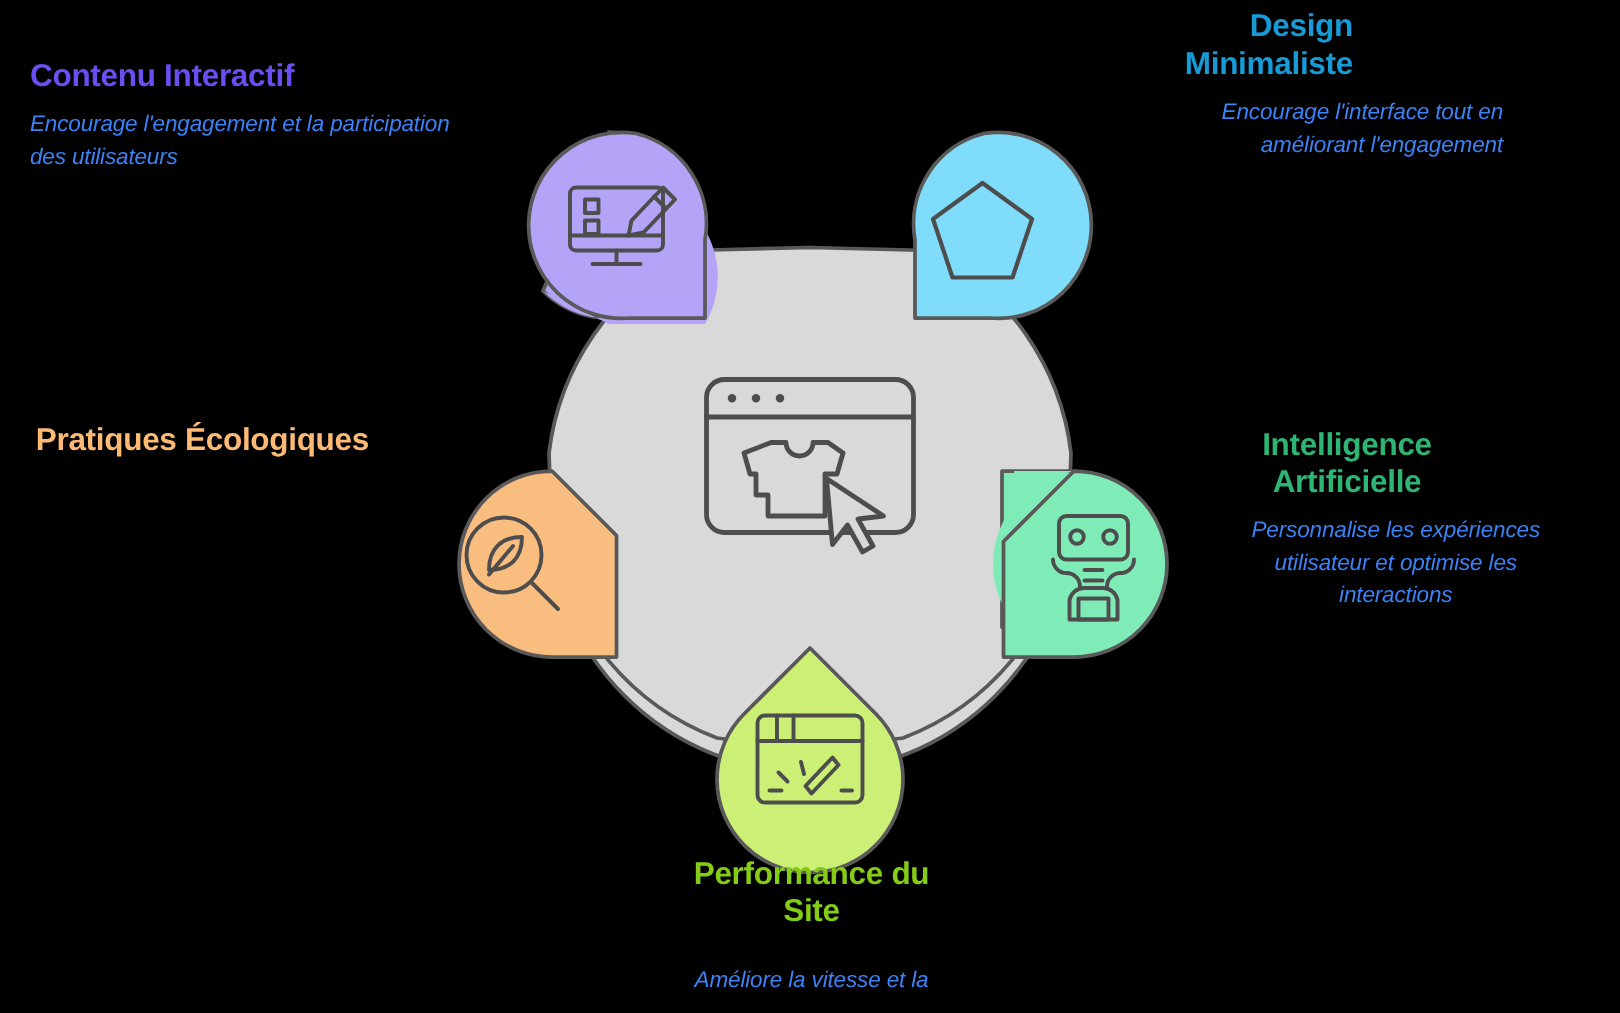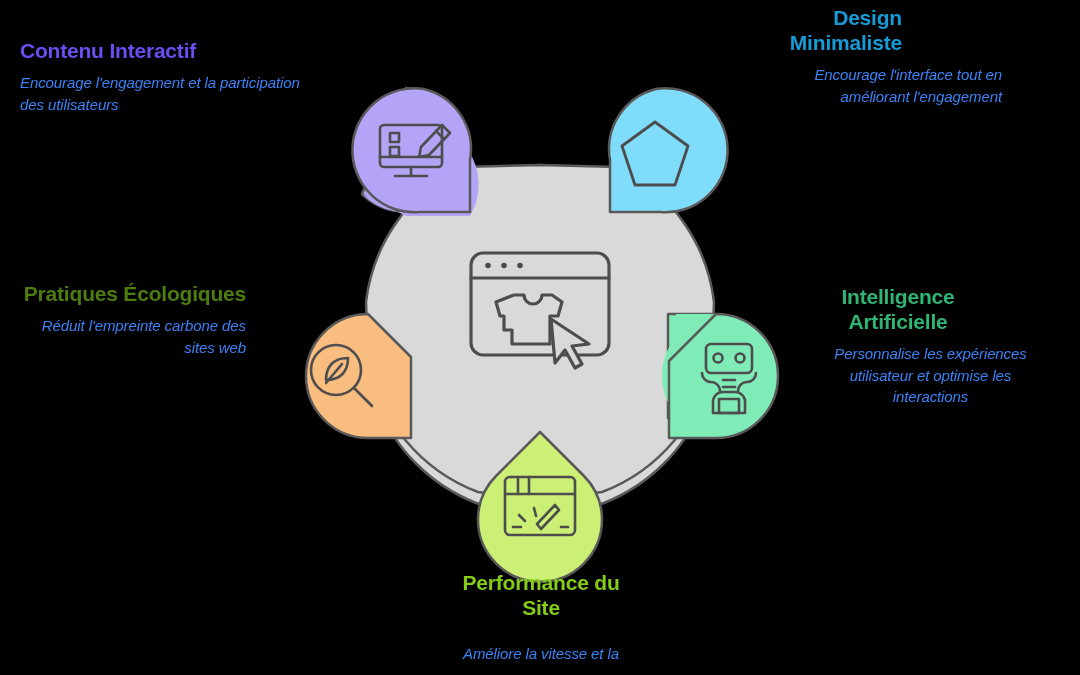--- a/index.html
+++ b/index.html
@@ -185,22 +185,21 @@
     <div class="title" style="color:#6b4df2">Contenu Interactif</div>
     <div class="desc">Encourage l'engagement et la participation des utilisateurs</div>
   </div>
 
   <div class="label" id="label-design">
     <div class="title" style="color:#169bd7; max-width:160px">Design Minimaliste</div>
     <div class="desc">Encourage l'interface tout en améliorant l'engagement</div>
   </div>
 
   <div class="label" id="label-eco">
-    <div class="title" style="color:#4d7c0f">Pratiques Écologiques</div>
-    <div class="desc">Réduit l'empreinte carbone des sites web</div>
+    <div class="title" style="color:#fdba74">Pratiques Écologiques</div>
   </div>
 
   <div class="label" id="label-ia">
     <div class="title" style="color:#2fb573; max-width:150px">Intelligence Artificielle</div>
     <div class="desc">Personnalise les expériences utilisateur et optimise les interactions</div>
   </div>
 
   <div class="label" id="label-perf">
     <div class="title" style="color:#84cc16; max-width:200px; margin:0 auto">Performance du Site</div>
     <div class="desc">Améliore la vitesse et la</div>

